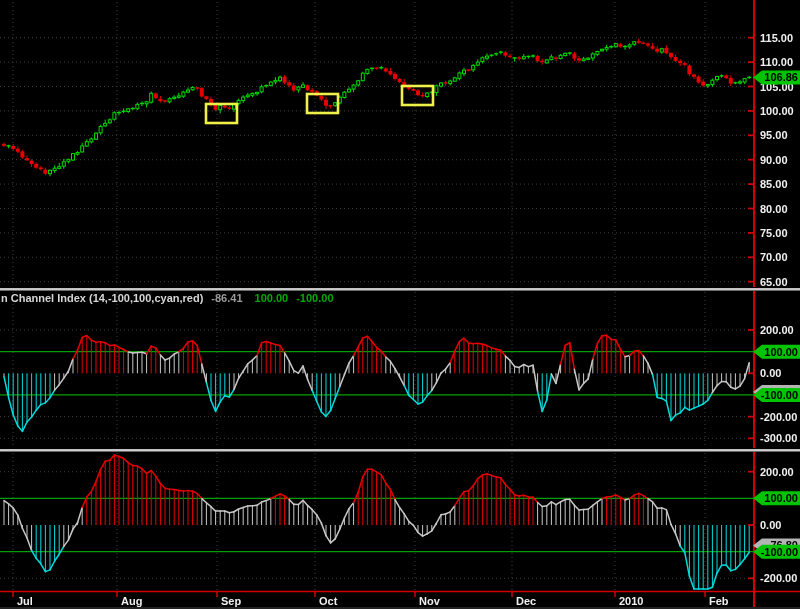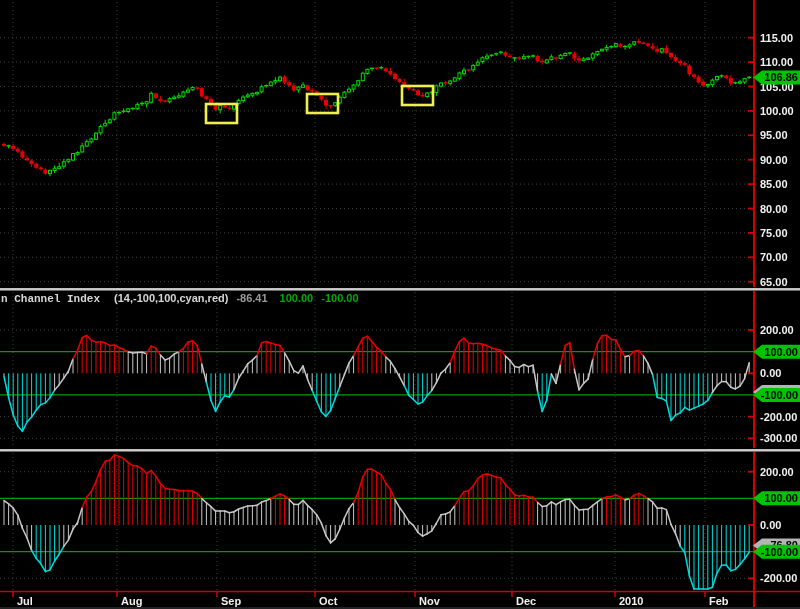--- a/index.html
+++ b/index.html
@@ -3,22 +3,22 @@
 <meta charset="utf-8">
 <style>
   html,body{margin:0;padding:0;background:#222;}
   .window{position:relative;width:800px;height:607px;background:#000;overflow:hidden;
           font-family:"Liberation Sans",sans-serif;}
   svg{position:absolute;left:0;top:0;}
   .splitter{position:absolute;left:0;width:800px;height:4px;
             background:linear-gradient(#8a8a8a 0%,#ffffff 35%,#aaaaaa 60%,#3a3a3a 100%);
             border-top:1px solid #000;box-sizing:border-box;}
   .ptitle{position:absolute;left:1px;white-space:nowrap;font-weight:bold;font-size:11px;line-height:12px;}
-  .tname{color:#d6d6d6;font-family:Liberation Mono, monospace;}
-  .tparams{color:#d6d6d6;margin-left:14px;}
+  .tname{color:#d6d6d6;}
+  .tparams{color:#d6d6d6;margin-left:3px;}
   .tval{color:#9a9a9a;margin-left:8px;}
   .tob{color:#00a800;margin-left:12px;}
   .tos{color:#00a800;margin-left:8px;}
   .panel-hit{position:absolute;left:0;width:754px;}
 </style>
 </head>
 <body>
 
 <div class="window">
   <svg id="chart-svg" width="800" height="609" viewBox="0 0 800 609">

